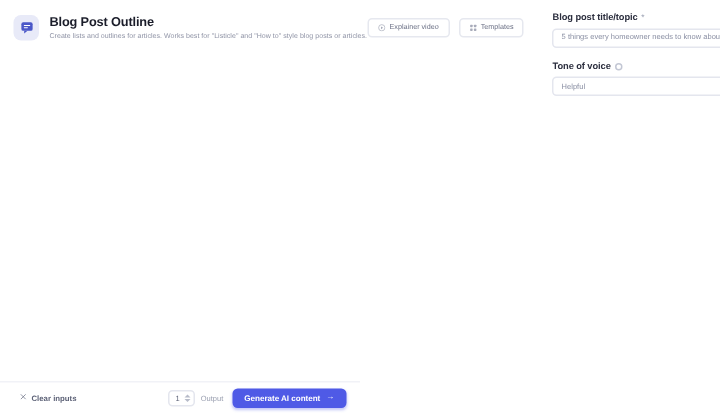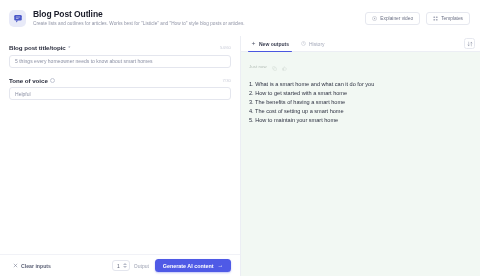--- a/index.html
+++ b/index.html
@@ -2,21 +2,21 @@
 <html><head>
 <meta charset="utf-8">
 <style>
   * { box-sizing: border-box; margin: 0; padding: 0; }
   html, body {
     width: 480px; height: 276px;
     font-family: "Liberation Sans", sans-serif;
     background: #ffffff;
     overflow: hidden;
   }
-  .app { width: 480px; height: 276px; position: relative; display: flex; flex-direction: column; background: #fff; }
+  .app { width: 480px; height: 276px; position: relative; display: flex; flex-direction: row; background: #fff; }
 
   
   .header {
     height: 36px; flex: 0 0 36px;
     display: flex; align-items: center;
     padding: 0 10px 0 9px;
     background: #ffffff;
     position: relative;
   }
   .app-icon {

